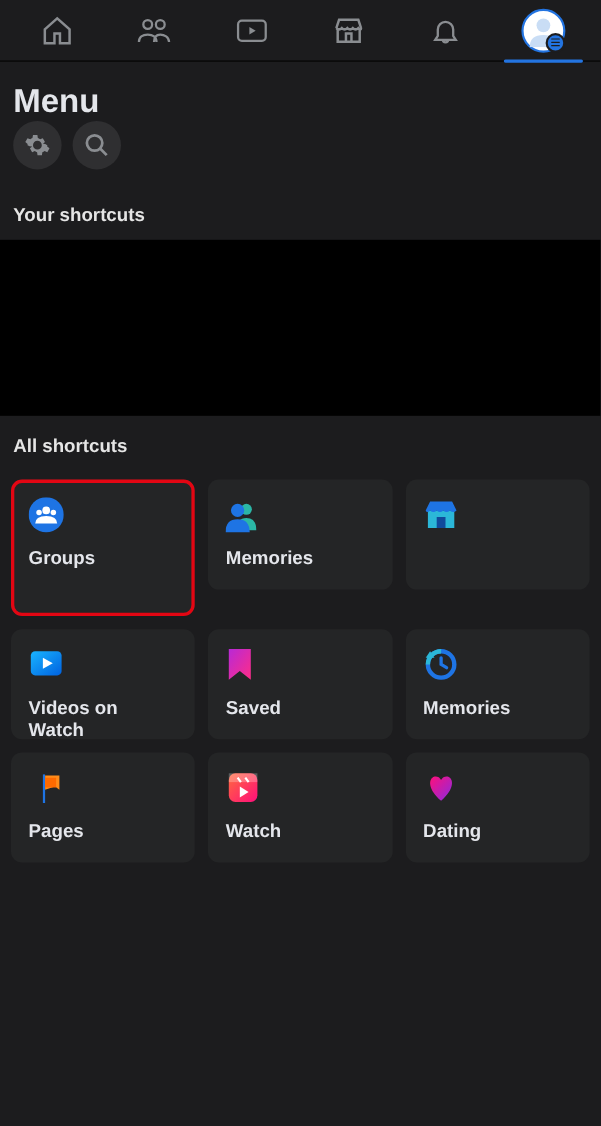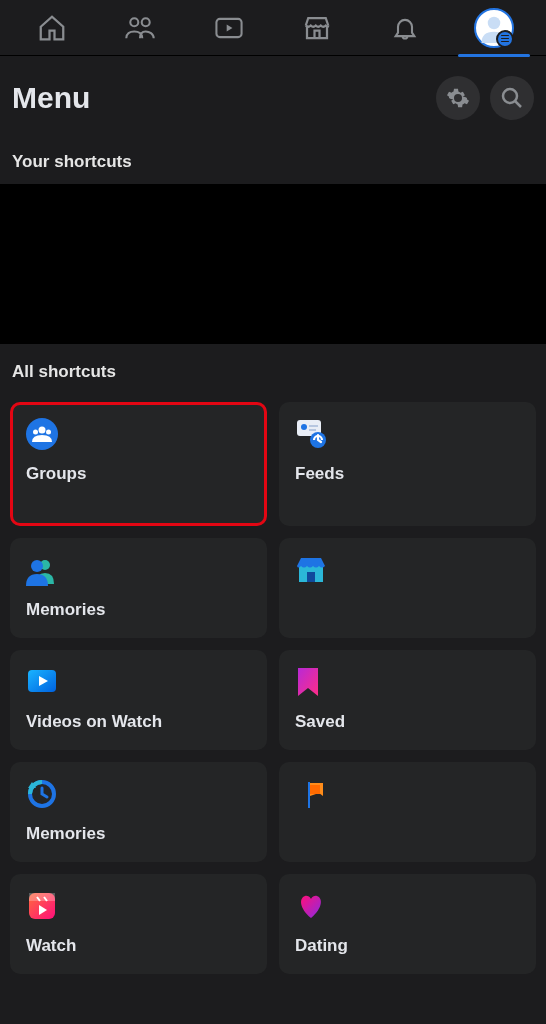--- a/index.html
+++ b/index.html
@@ -62,23 +62,23 @@
       display: flex; flex-direction: column; align-items: center; justify-content: center;
       gap: 1.5px;
     }
     .avatar-badge span {
       width: 8px; height: 1.5px; background: #1c1c1e; border-radius: 1px;
     }
     
     
     .menu-header {
       display: flex;
-      align-items: center;
       justify-content: space-between;
       padding: 20px 12px 24px 12px;
+      flex-direction: column;
     }
     .menu-title {
       font-size: 30px;
       font-weight: 800;
       color: #e4e6eb;
     }
     .header-actions { display: flex; gap: 10px; }
     .circle-btn {
       width: 44px; height: 44px;
       border-radius: 50%;
@@ -97,21 +97,21 @@
     .your-shortcuts-area {
       height: 160px;
       background: #000;
     }
     
     .all-shortcuts {
       padding: 8px 10px 0 10px;
     }
     .grid {
       display: grid;
-      grid-template-columns: 1fr 1fr;
+      grid-template-columns: 1fr 1fr 1fr;
       gap: 12px;
     }
     .card {
       background: #242526;
       border-radius: 10px;
       padding: 16px 16px 18px 16px;
       height: 124px;
       display: flex;
       flex-direction: column;
       justify-content: flex-start;
@@ -216,34 +216,20 @@
             <circle cx="16" cy="16" r="16" fill="#1e74e4"></circle>
             <circle cx="16" cy="12" r="3.5" fill="#fff"></circle>
             <circle cx="9.5" cy="14" r="2.5" fill="#fff"></circle>
             <circle cx="22.5" cy="14" r="2.5" fill="#fff"></circle>
             <path d="M6 24 Q6 17 16 17 Q26 17 26 24 Z" fill="#fff"></path>
           </svg>
       </div>
       <div class="card-label">Groups</div>
     </div>
 
-    <div class="card">
-      <div class="card-icon">
-        <svg width="32" height="32" viewBox="0 0 32 32">
-            <rect x="2" y="2" width="24" height="16" rx="3" fill="#e9eef6"></rect>
-            <circle cx="9" cy="9" r="3" fill="#1e74e4"></circle>
-            <rect x="14" y="7" width="9" height="2" fill="#b7c7e0"></rect>
-            <rect x="14" y="11" width="7" height="2" fill="#b7c7e0"></rect>
-            <circle cx="23" cy="22" r="8" fill="#1e74e4"></circle>
-            <path d="M19 22 a4 4 0 0 1 8 0" fill="none" stroke="#fff" stroke-width="2.2"></path>
-            <path d="M23 17 v5 l3 2" stroke="#fff" stroke-width="2.2" fill="none" stroke-linecap="round"></path>
-          </svg>
-      </div>
-      <div class="card-label">Feeds</div>
-    </div>
 
     <div class="card short">
       <div class="card-icon">
         <svg width="32" height="32" viewBox="0 0 32 32">
             <circle cx="19" cy="11" r="5" fill="#2bb7a6"></circle>
             <path d="M10 30 Q10 19 19 19 Q28 19 28 30 Z" fill="#2bb7a6"></path>
             <circle cx="11" cy="12" r="6" fill="#1e74e4"></circle>
             <path d="M0 32 Q0 20 11 20 Q22 20 22 32 Z" fill="#1e74e4"></path>
           </svg>
       </div>
@@ -304,20 +290,21 @@
     </div>
 
     <div class="card short">
       <div class="card-icon">
         <svg width="32" height="32" viewBox="0 0 32 32">
             <rect x="13" y="4" width="2" height="26" fill="#1e74e4"></rect>
             <path d="M15 5 H28 V18 L24 15 L15 18 Z" fill="#ff8c1a"></path>
             <path d="M15 7 H25 V16 L15 16 Z" fill="#ff6a00"></path>
           </svg>
       </div>
+      <div class="card-label">Pages</div>
     </div>
 
     <div class="card short">
       <div class="card-icon">
         <svg width="32" height="32" viewBox="0 0 32 32">
             <defs>
               <linearGradient id="rg" x1="0" y1="0" x2="1" y2="1">
                 <stop offset="0" stop-color="#ff6a3d"></stop>
                 <stop offset="1" stop-color="#ff0f7b"></stop>
               </linearGradient>

